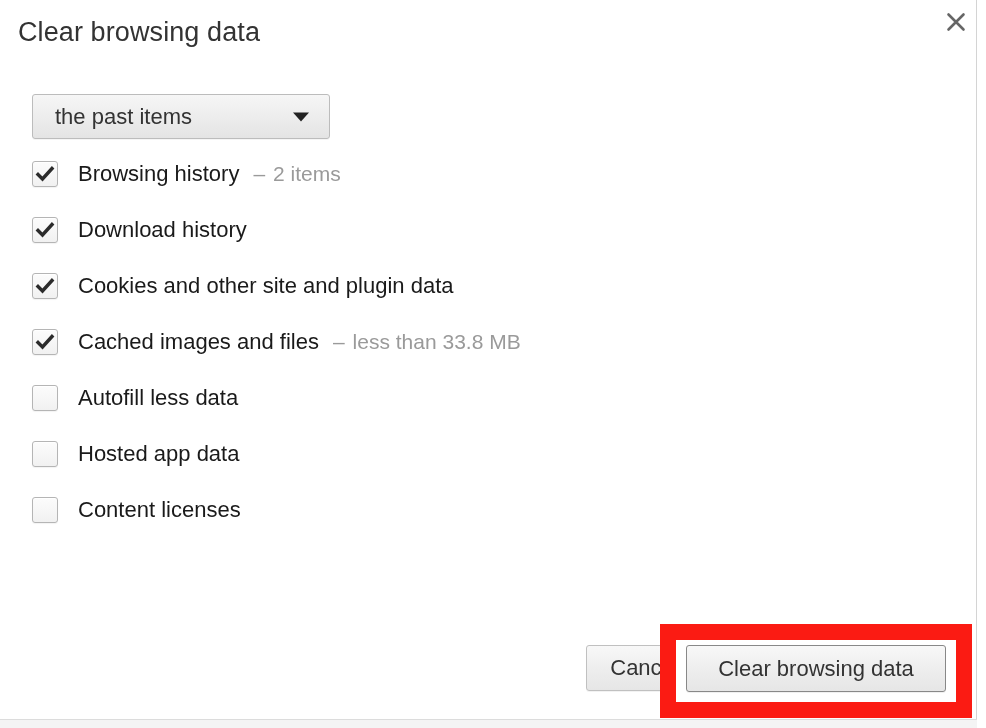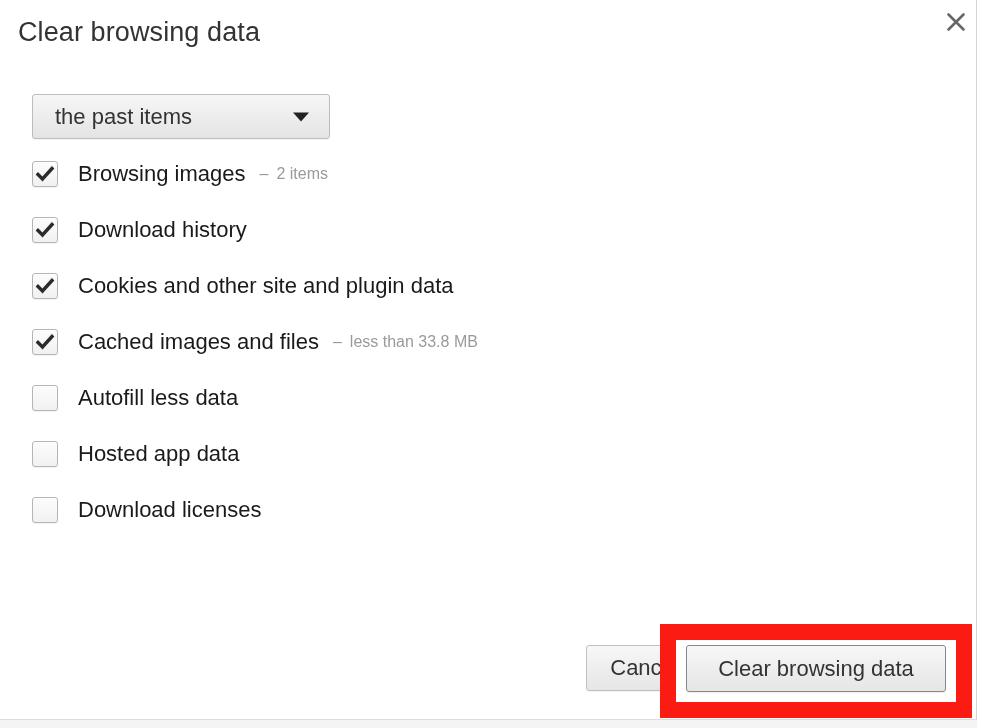--- a/index.html
+++ b/index.html
@@ -164,21 +164,21 @@
   }
   .cb-row.checked .cb-box svg { display: block; }
 
   .cb-label {
     font-size: 22px;
     color: #1a1a1a;
     margin-left: 20px;
     white-space: nowrap;
   }
   .cb-meta {
-    font-size: 16px;
+    font-size: 21px;
     color: #9a9a9a;
     margin-left: 14px;
     white-space: nowrap;
   }
   .cb-meta .dash { margin-right: 8px; }
 
   
   .btn {
     box-sizing: border-box;
     font-size: 22px;
@@ -251,21 +251,21 @@
     </div>
   </div>
 
   <div id="checkbox-list">
       <div class="cb-row checked">
         <span class="cb-box">
           <svg width="20" height="20" viewBox="0 0 20 20">
             <path d="M3 10.5 L7.5 15 L17 4.5" stroke="#2b2b2b" stroke-width="3.4" fill="none" stroke-linecap="square"></path>
           </svg>
         </span>
-        <span class="cb-label">Browsing images</span>
+        <span class="cb-label">Browsing history</span>
         <span class="cb-meta"><span class="dash">–</span><span>2 items</span></span>
       </div>
       <div class="cb-row checked">
         <span class="cb-box">
           <svg width="20" height="20" viewBox="0 0 20 20">
             <path d="M3 10.5 L7.5 15 L17 4.5" stroke="#2b2b2b" stroke-width="3.4" fill="none" stroke-linecap="square"></path>
           </svg>
         </span>
         <span class="cb-label">Download history</span>
       </div>
@@ -289,21 +289,21 @@
       <div class="cb-row">
         <span class="cb-box"></span>
         <span class="cb-label">Autofill less data</span>
       </div>
       <div class="cb-row">
         <span class="cb-box"></span>
         <span class="cb-label">Hosted app data</span>
       </div>
       <div class="cb-row">
         <span class="cb-box"></span>
-        <span class="cb-label">Download licenses</span>
+        <span class="cb-label">Content licenses</span>
       </div>
     </div>
 
   <div id="cancel-btn" class="btn">Cancel</div>
 
   <div id="highlight-box" style="border-color: rgb(251, 27, 19);"></div>
 
   <div id="clear-btn" class="btn">Clear browsing data</div>
 
   <div class="footer-divider"></div>

